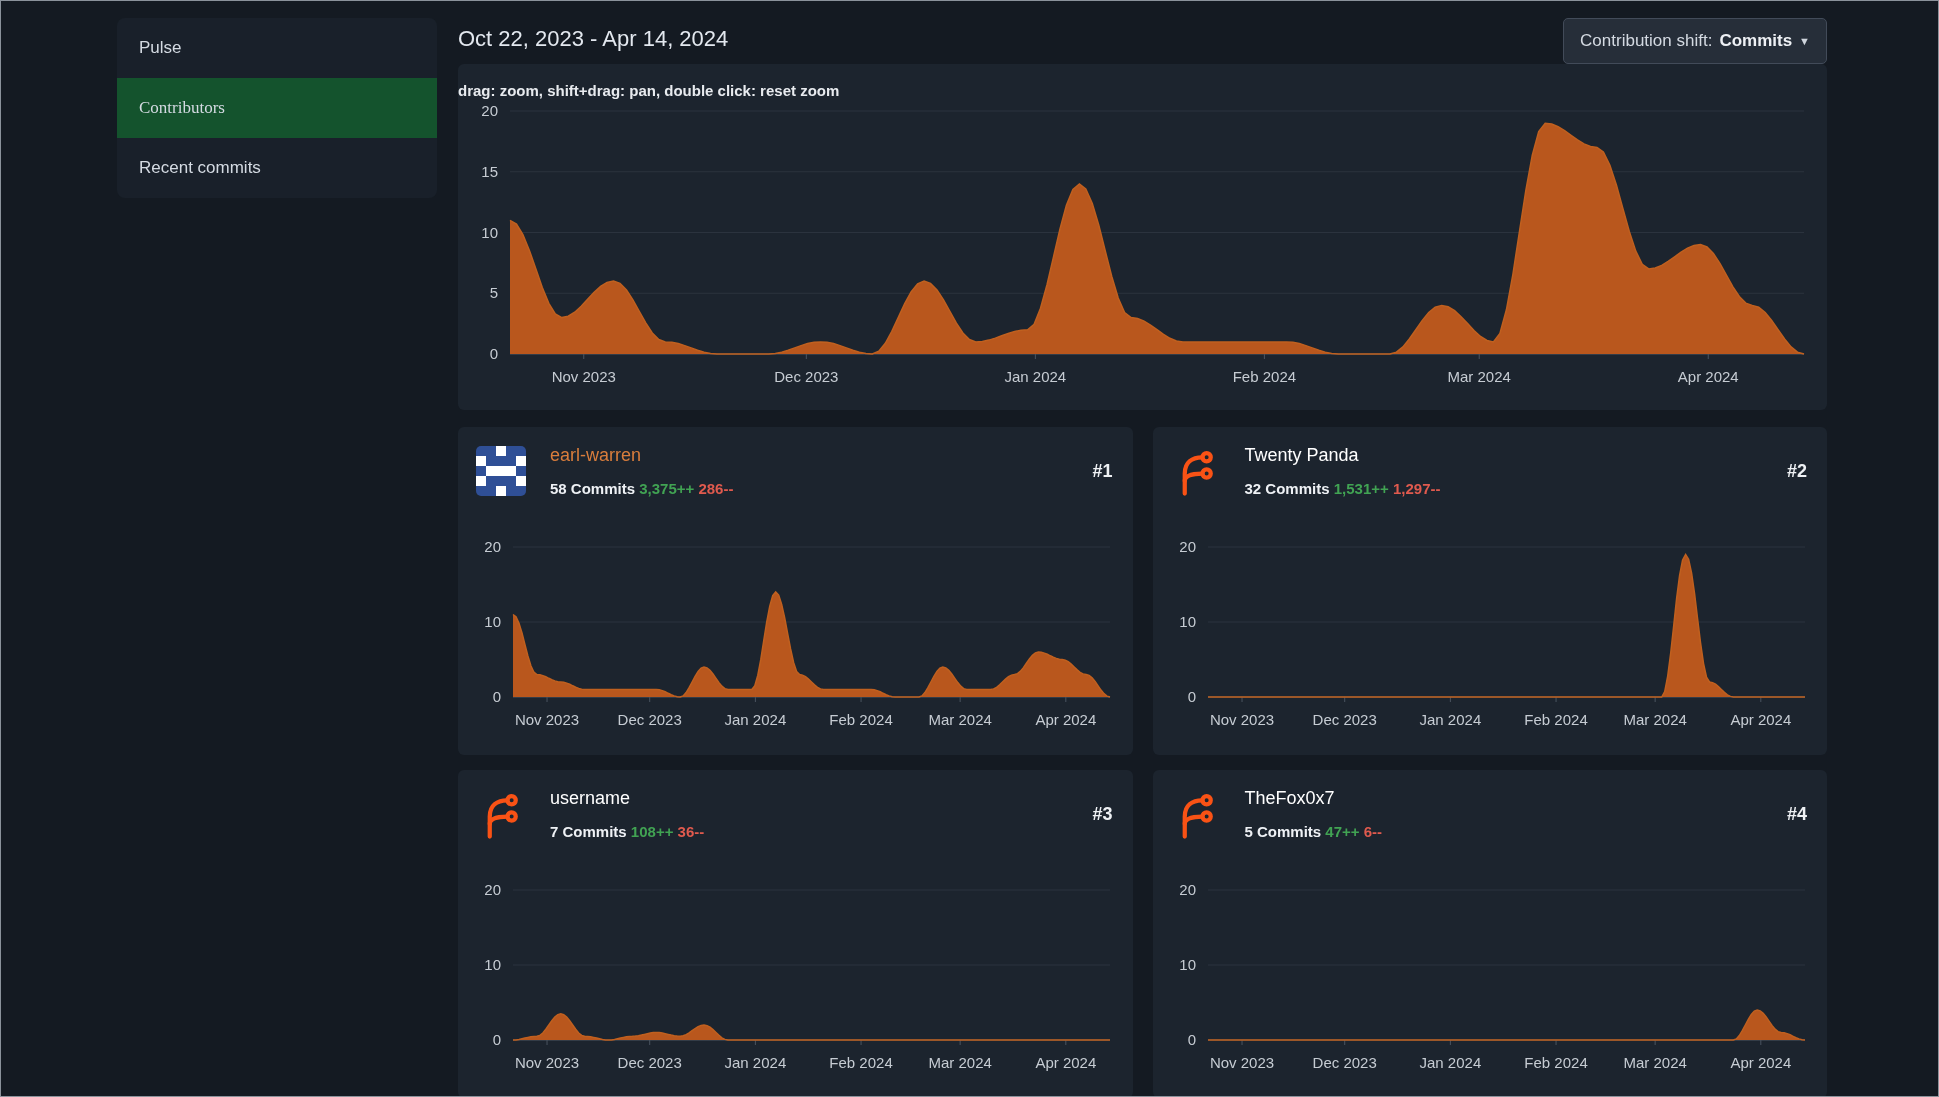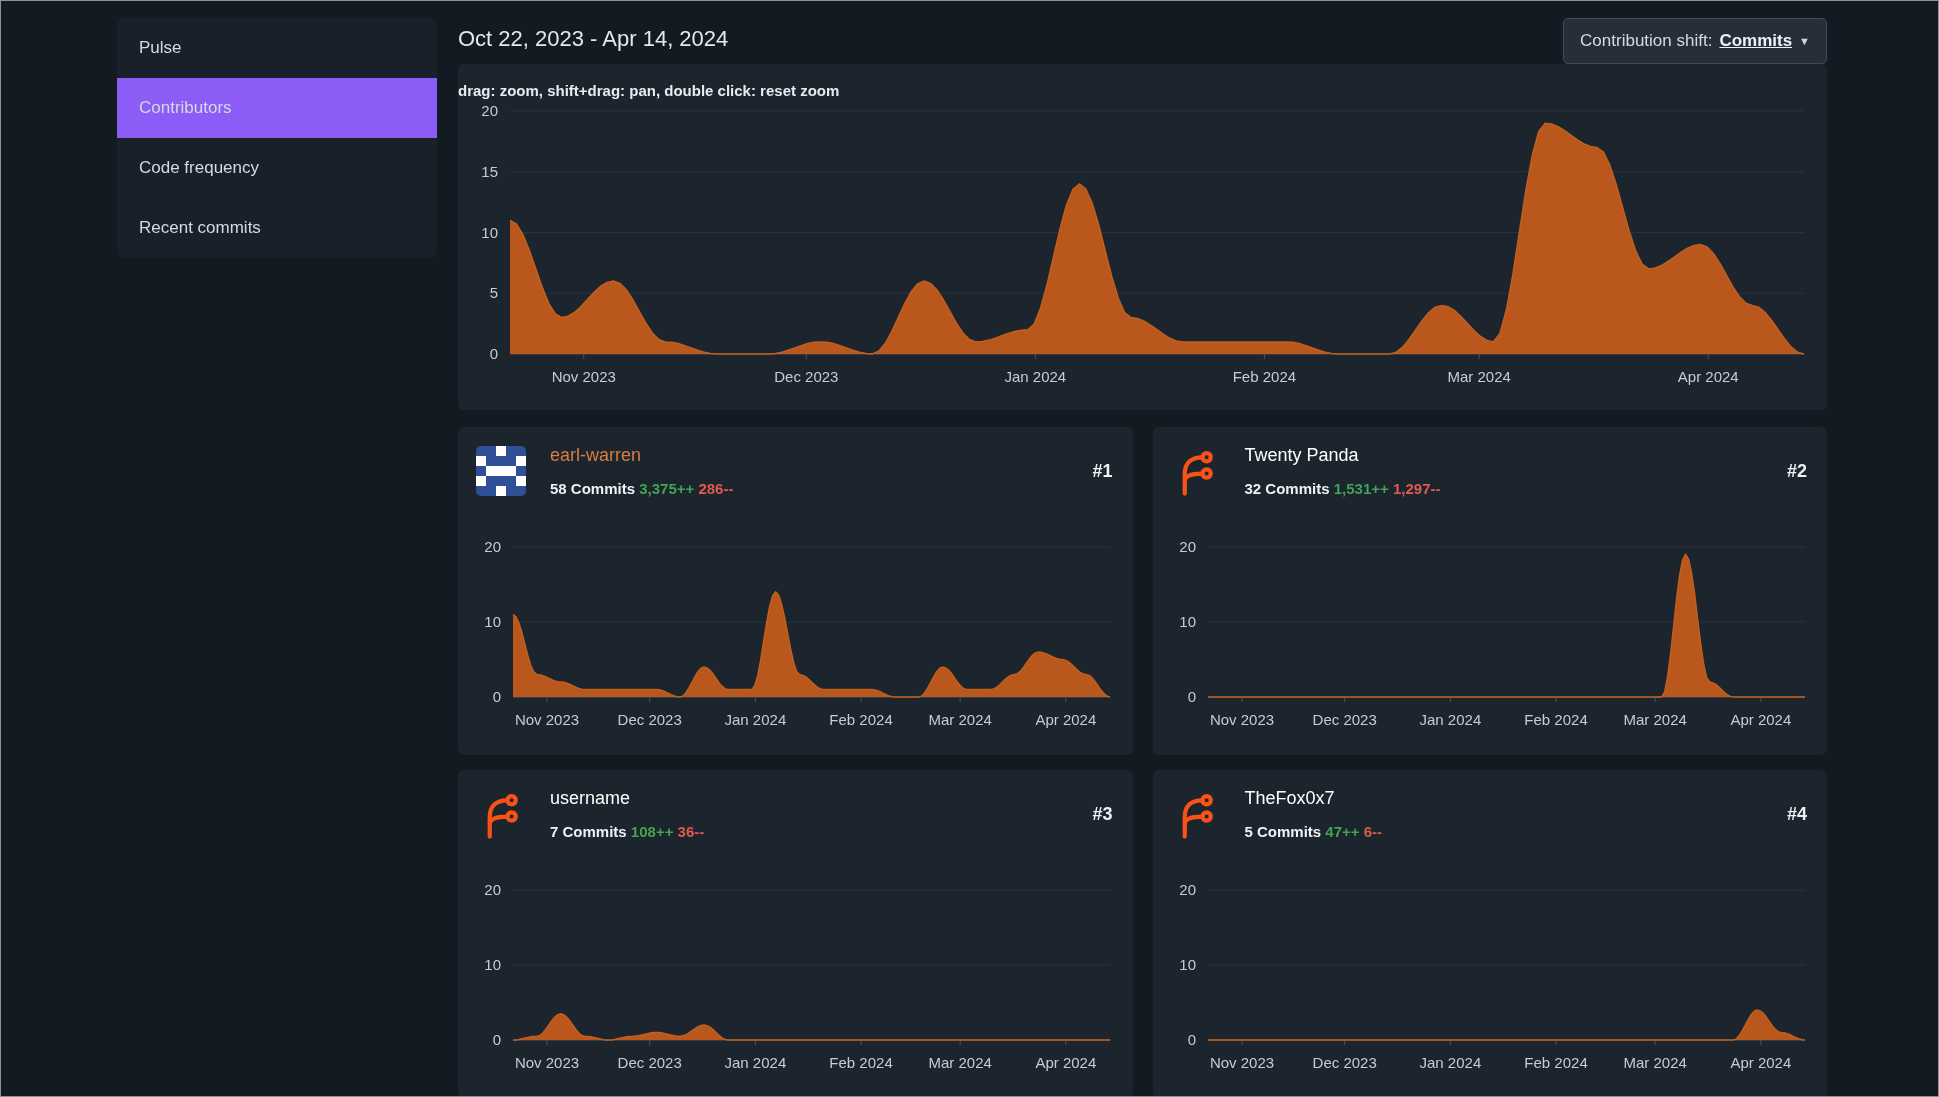--- a/index.html
+++ b/index.html
@@ -7,29 +7,29 @@
     width:1939px;height:1097px;box-sizing:border-box;overflow:hidden;
     background:#141a22;border:1px solid #8b929b;
     font-family:"Liberation Sans", sans-serif;color:#d5dbe3;
     display:flex;gap:21px;padding:17px 111px 0 116px;
   }
   
   .sidebar{width:320px;flex:0 0 320px;}
   .menu{background:#19202a;border-radius:8px;overflow:hidden;}
   .menu-item{height:60px;display:flex;align-items:center;padding:0 22px;
     font-size:17px;color:#d4dae2;cursor:pointer;}
-  .menu-item.active{background:#8b5cf6;}
+  .menu-item.active{background:#14532d;font-family:Liberation Serif, serif;}
   
   .main{flex:1;display:flex;flex-direction:column;min-width:0;}
   .header-row{display:flex;justify-content:space-between;align-items:flex-start;height:60px;}
   .date-range{font-size:22px;color:#e3e8ef;padding-top:8px;}
   .ct-button{height:46px;background:#262e39;border:1px solid #424b59;border-radius:5px;
     color:#d4dae2;font-size:17px;padding:0 16px;display:flex;align-items:center;gap:7px;cursor:pointer;
     font-family:"Liberation Sans", sans-serif;}
-  .ct-button b{color:#eef1f5;text-decoration:underline;}
+  .ct-button b{color:#eef1f5;}
   .caret{font-size:11px;color:#cfd5dd;line-height:1;}
   
   .chart-card{position:relative;background:#1c242e;border-radius:6px;height:346px;}
   .hint{position:absolute;top:18px;left:0;width:100%;
     font-size:15px;font-weight:bold;color:#e8ebef;}
   .cards-grid{margin-top:17px;display:grid;grid-template-columns:1fr 1fr;gap:15px 20px;}
   .contrib-card{background:#1c242e;border-radius:6px;height:328px;overflow:hidden;}
   .card-head{display:flex;align-items:center;gap:24px;padding:14px 20px 4px 18px;height:60px;}
   .avatar{width:50px;height:50px;border-radius:5px;overflow:hidden;flex:0 0 50px;}
   .avatar svg{width:100%;height:100%;display:block;}
@@ -43,21 +43,20 @@
   svg.chart{display:block;}
   svg text.tick{font-family:"Liberation Sans", sans-serif;font-size:15px;fill:#c6ccd3;}
 </style>
 </head>
 <body>
 
 <div class="sidebar">
   <div class="menu">
     <div class="menu-item">Pulse</div>
     <div class="menu-item active">Contributors</div>
-    <div class="menu-item">Code frequency</div>
     <div class="menu-item">Recent commits</div>
   </div>
 </div>
 
 <div class="main">
 
   <div class="header-row">
     <div class="date-range">Oct 22, 2023 - Apr 14, 2024</div>
     <button class="ct-button">
       <span>Contribution shift:</span>

